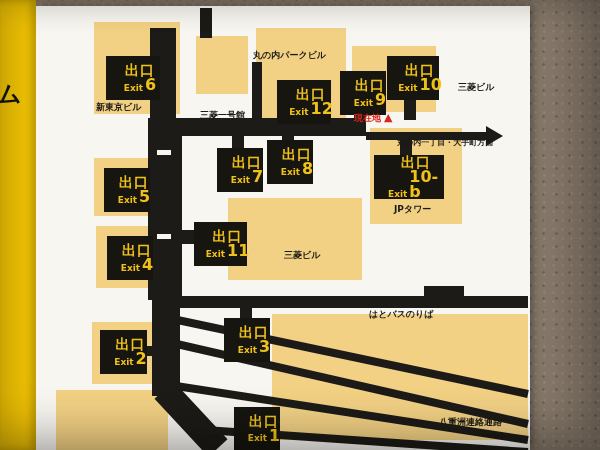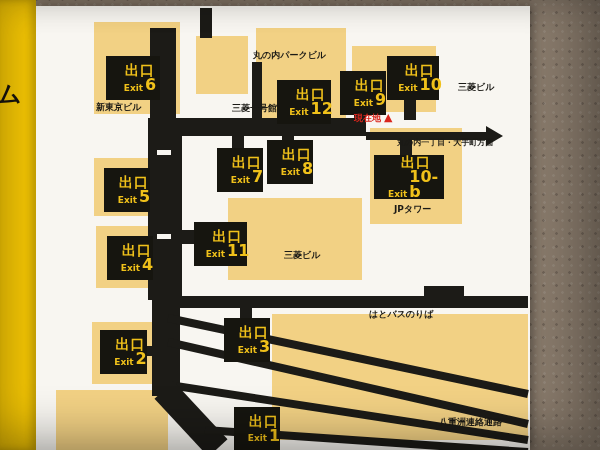--- a/index.html
+++ b/index.html
@@ -177,21 +177,21 @@
   </div>
   <div class="exit-box" style="left:234px;top:407px;width:46px;height:43px;">
     <span class="exit-jp">出口</span>
     <span class="exit-row">
         <span class="exit-en">Exit</span>
         <span class="exit-num">1</span>
       </span>
   </div>
 
   <div class="map-label" style="left:253px;top:51px;">丸の内パークビル</div>
-  <div class="map-label" style="left:200px;top:104px;margin-left:32px;">三菱一号館</div>
+  <div class="map-label" style="left:200px;top:111px;">三菱一号館</div>
   <div class="map-label" style="left:96px;top:103px;">新東京ビル</div>
   <div class="map-label" style="left:458px;top:83px;">三菱ビル</div>
   <div class="map-label" style="left:394px;top:205px;">JPタワー</div>
   <div class="map-label" style="left:284px;top:251px;">三菱ビル</div>
 
   <div class="map-label red" style="left:354px;top:114px;">現在地</div>
   <div class="marker" style="left:384px;top:112px;">▲</div>
   <div class="map-label small" style="left:397px;top:139px;">丸の内一丁目・大手町方面</div>
   <div class="map-label" style="left:369px;top:310px;">はとバスのりば</div>
   <div class="map-label" style="left:415px;top:418px;margin-left:24px;">八重洲連絡通路</div>

